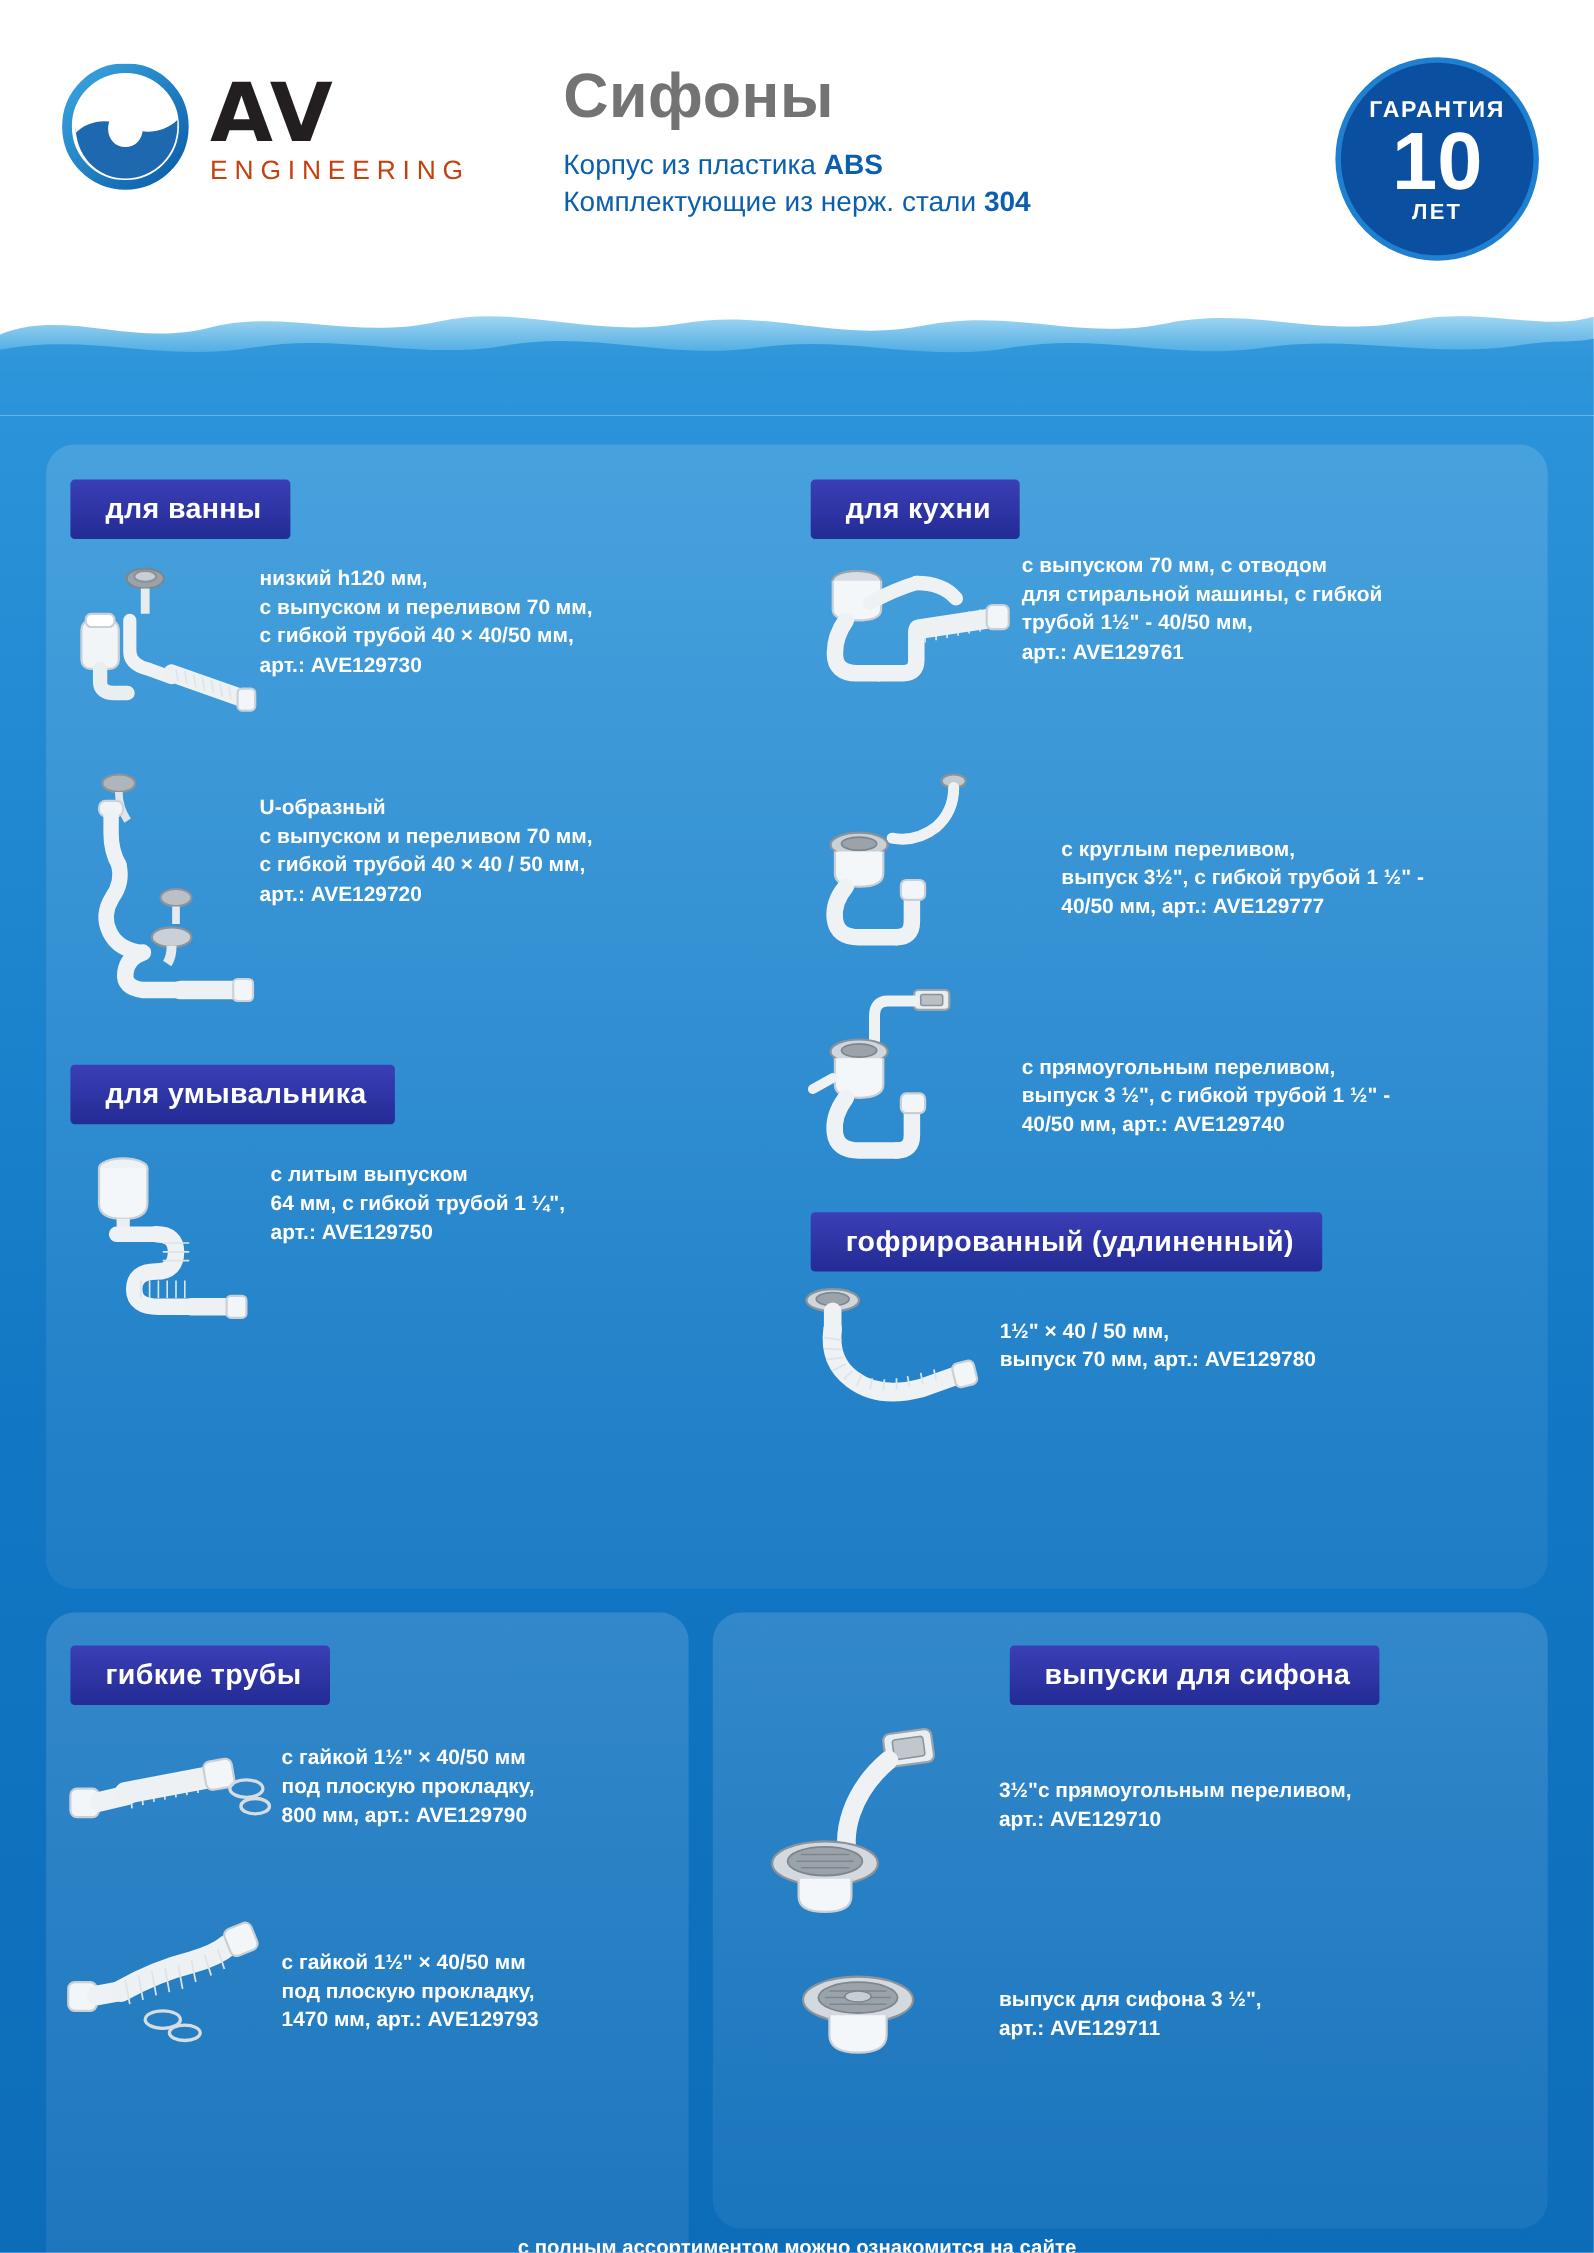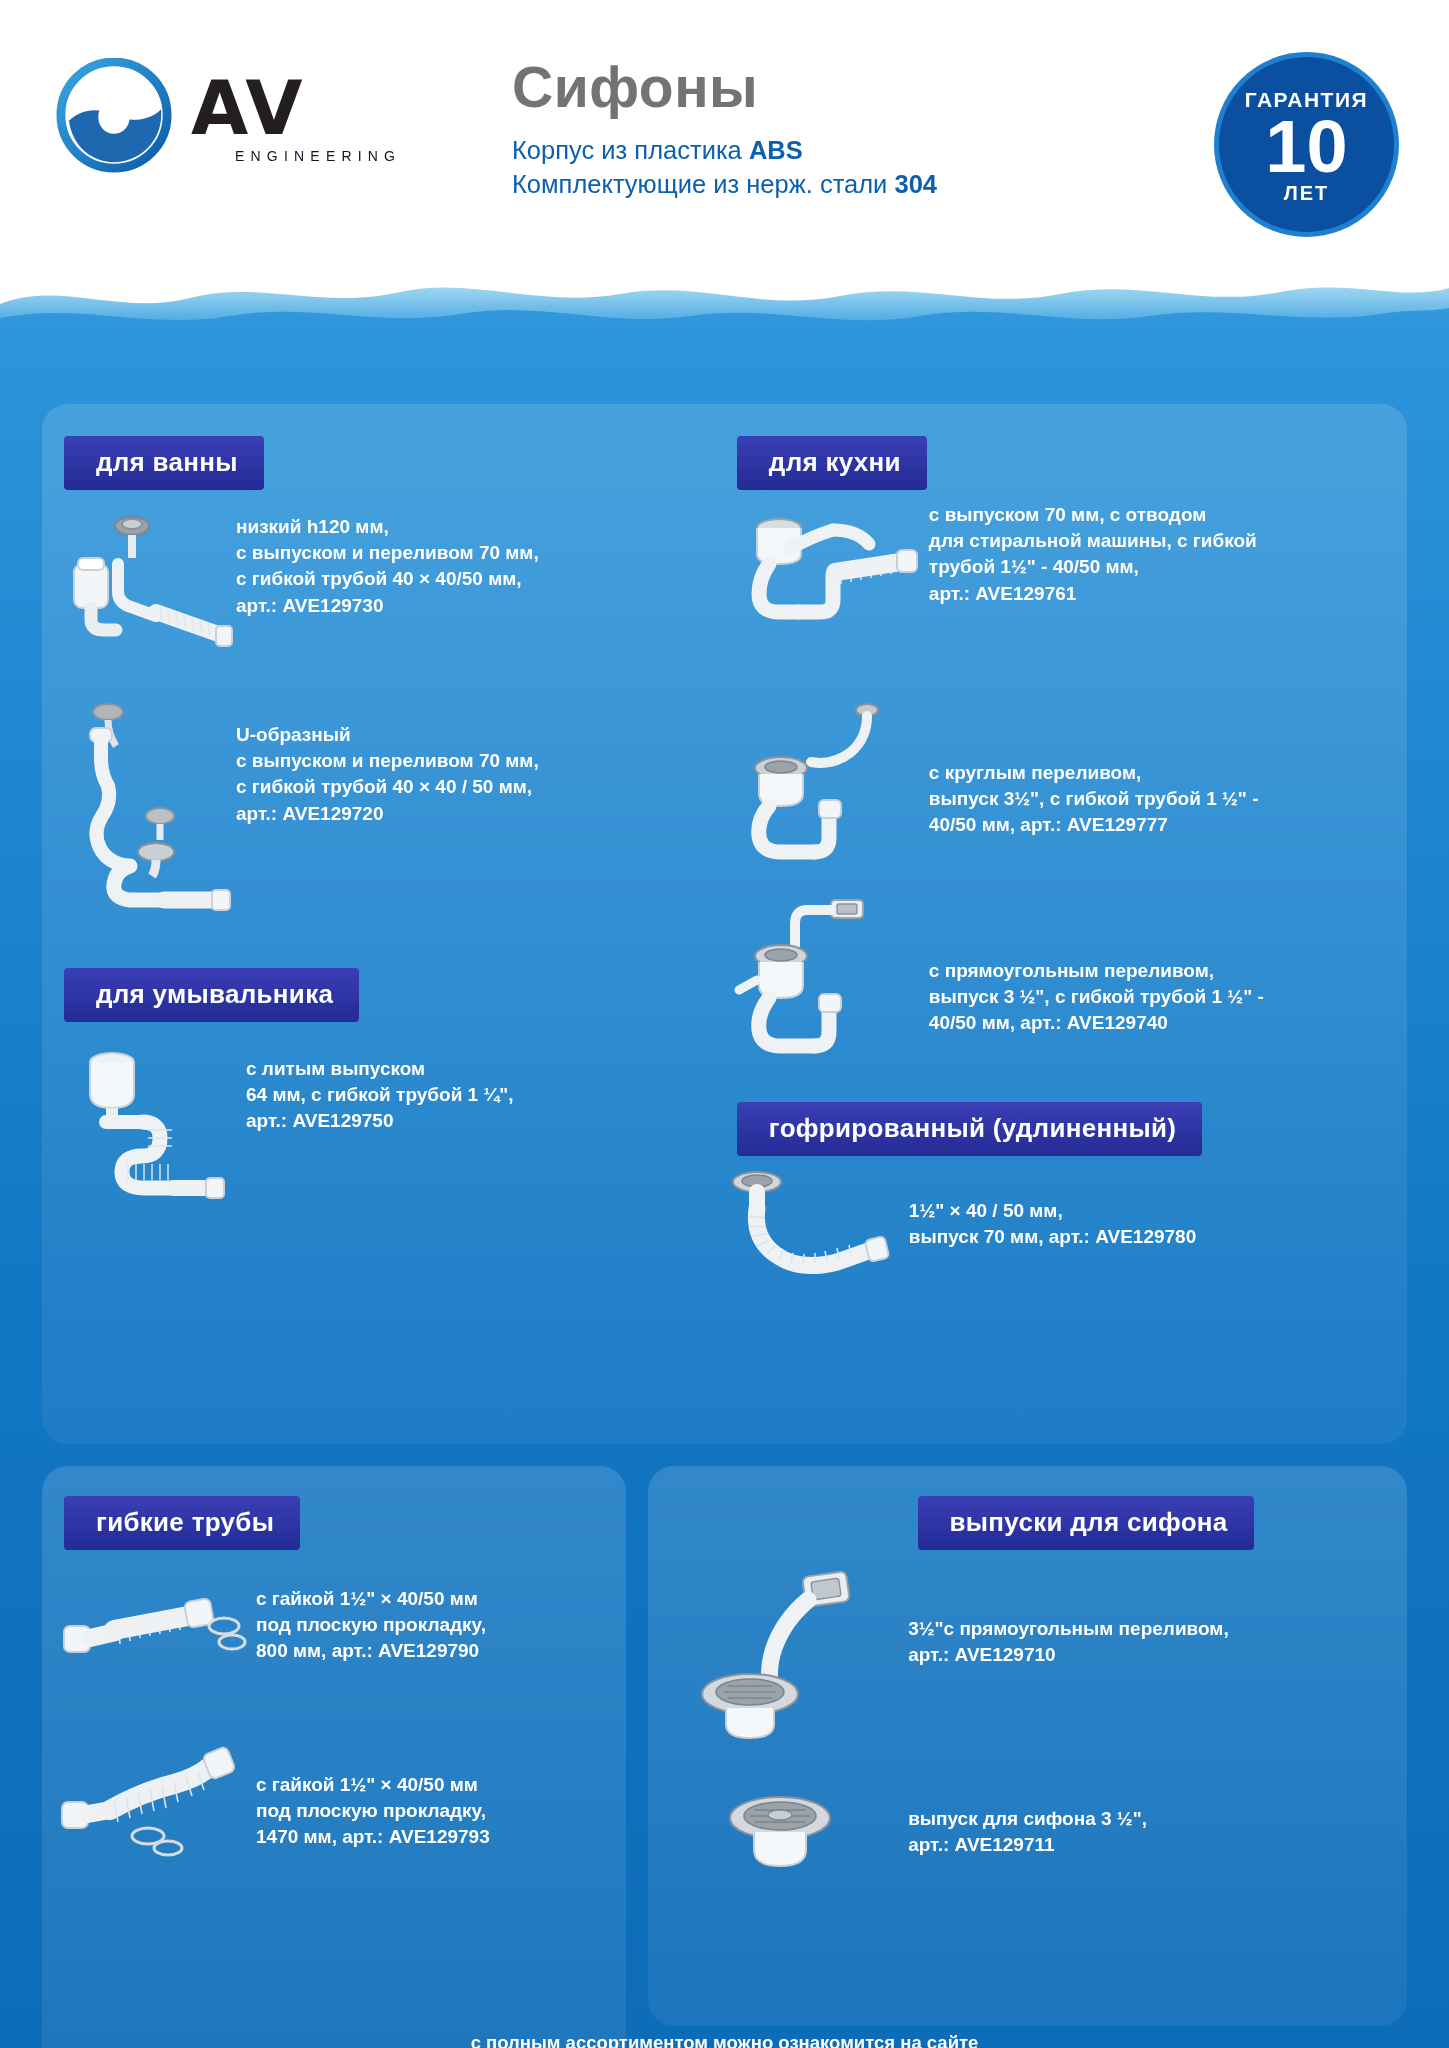--- a/index.html
+++ b/index.html
@@ -45,26 +45,25 @@
     line-height: 1;
   }
   .logo-av {
     font-size: 74px;
     font-weight: bold;
     letter-spacing: 2px;
     color: #231f20;
     font-family: "DejaVu Sans", sans-serif;
   }
   .logo-eng {
-    font-size: 14px;
+    font-size: 24px;
     letter-spacing: 6.2px;
-    color: #0f172a;
+    color: #c2410c;
     margin-top: 4px;
     font-family: "Liberation Sans", sans-serif;
-    margin-left: 44px;
   }
 
   .title-block {
     flex: 1;
     padding-top: 24px;
     padding-left: 12px;
   }
   .main-title {
     font-size: 57px;
     font-weight: bold;
@@ -405,21 +404,21 @@
                 <rect x="168" y="50" width="20" height="22" rx="5" fill="#f3f6f8" stroke="#c8d0d6" stroke-width="2"></rect>
               </g>
             </svg>
           </div>
           <div class="item-text" style="white-space:pre-line;max-width:340px;padding-top:2px;">с выпуском 70 мм, с отводом
 для стиральной машины, с гибкой
 трубой 1½" - 40/50 мм,
 арт.: AVE129761</div>
         </div>
 
-        <div class="item" style="margin-left:18px;margin-top:24px;">
+        <div class="item" style="margin-left:18px;margin-top:24px;gap:36px;">
           <div class="item-img">
             <svg class="art" width="200" height="190" viewBox="0 0 200 190">
               <g fill="none">
                 <ellipse cx="138" cy="16" rx="11" ry="6" fill="#c3cad0" stroke="#8b9299" stroke-width="2"></ellipse>
                 <path d="M138 22 Q138 44 122 58 Q104 72 82 68" stroke="#eef2f5" stroke-width="10" stroke-linecap="round"></path>
                 <ellipse cx="52" cy="74" rx="26" ry="11" fill="#c9d0d6" stroke="#8b9299" stroke-width="2"></ellipse>
                 <ellipse cx="52" cy="73" rx="16" ry="6" fill="#9aa3aa" stroke="#7d868d" stroke-width="1.5"></ellipse>
                 <path d="M30 80 L30 100 Q30 112 52 112 Q74 112 74 100 L74 80" fill="#f4f7f9" stroke="#c8d0d6" stroke-width="2"></path>
                 <path d="M40 112 Q28 126 30 142 Q32 158 52 158 L86 158" stroke="#eef2f5" stroke-width="15" stroke-linecap="round"></path>
                 <path d="M86 158 Q100 158 100 144 L100 120" stroke="#eef2f5" stroke-width="15" stroke-linecap="round"></path>

